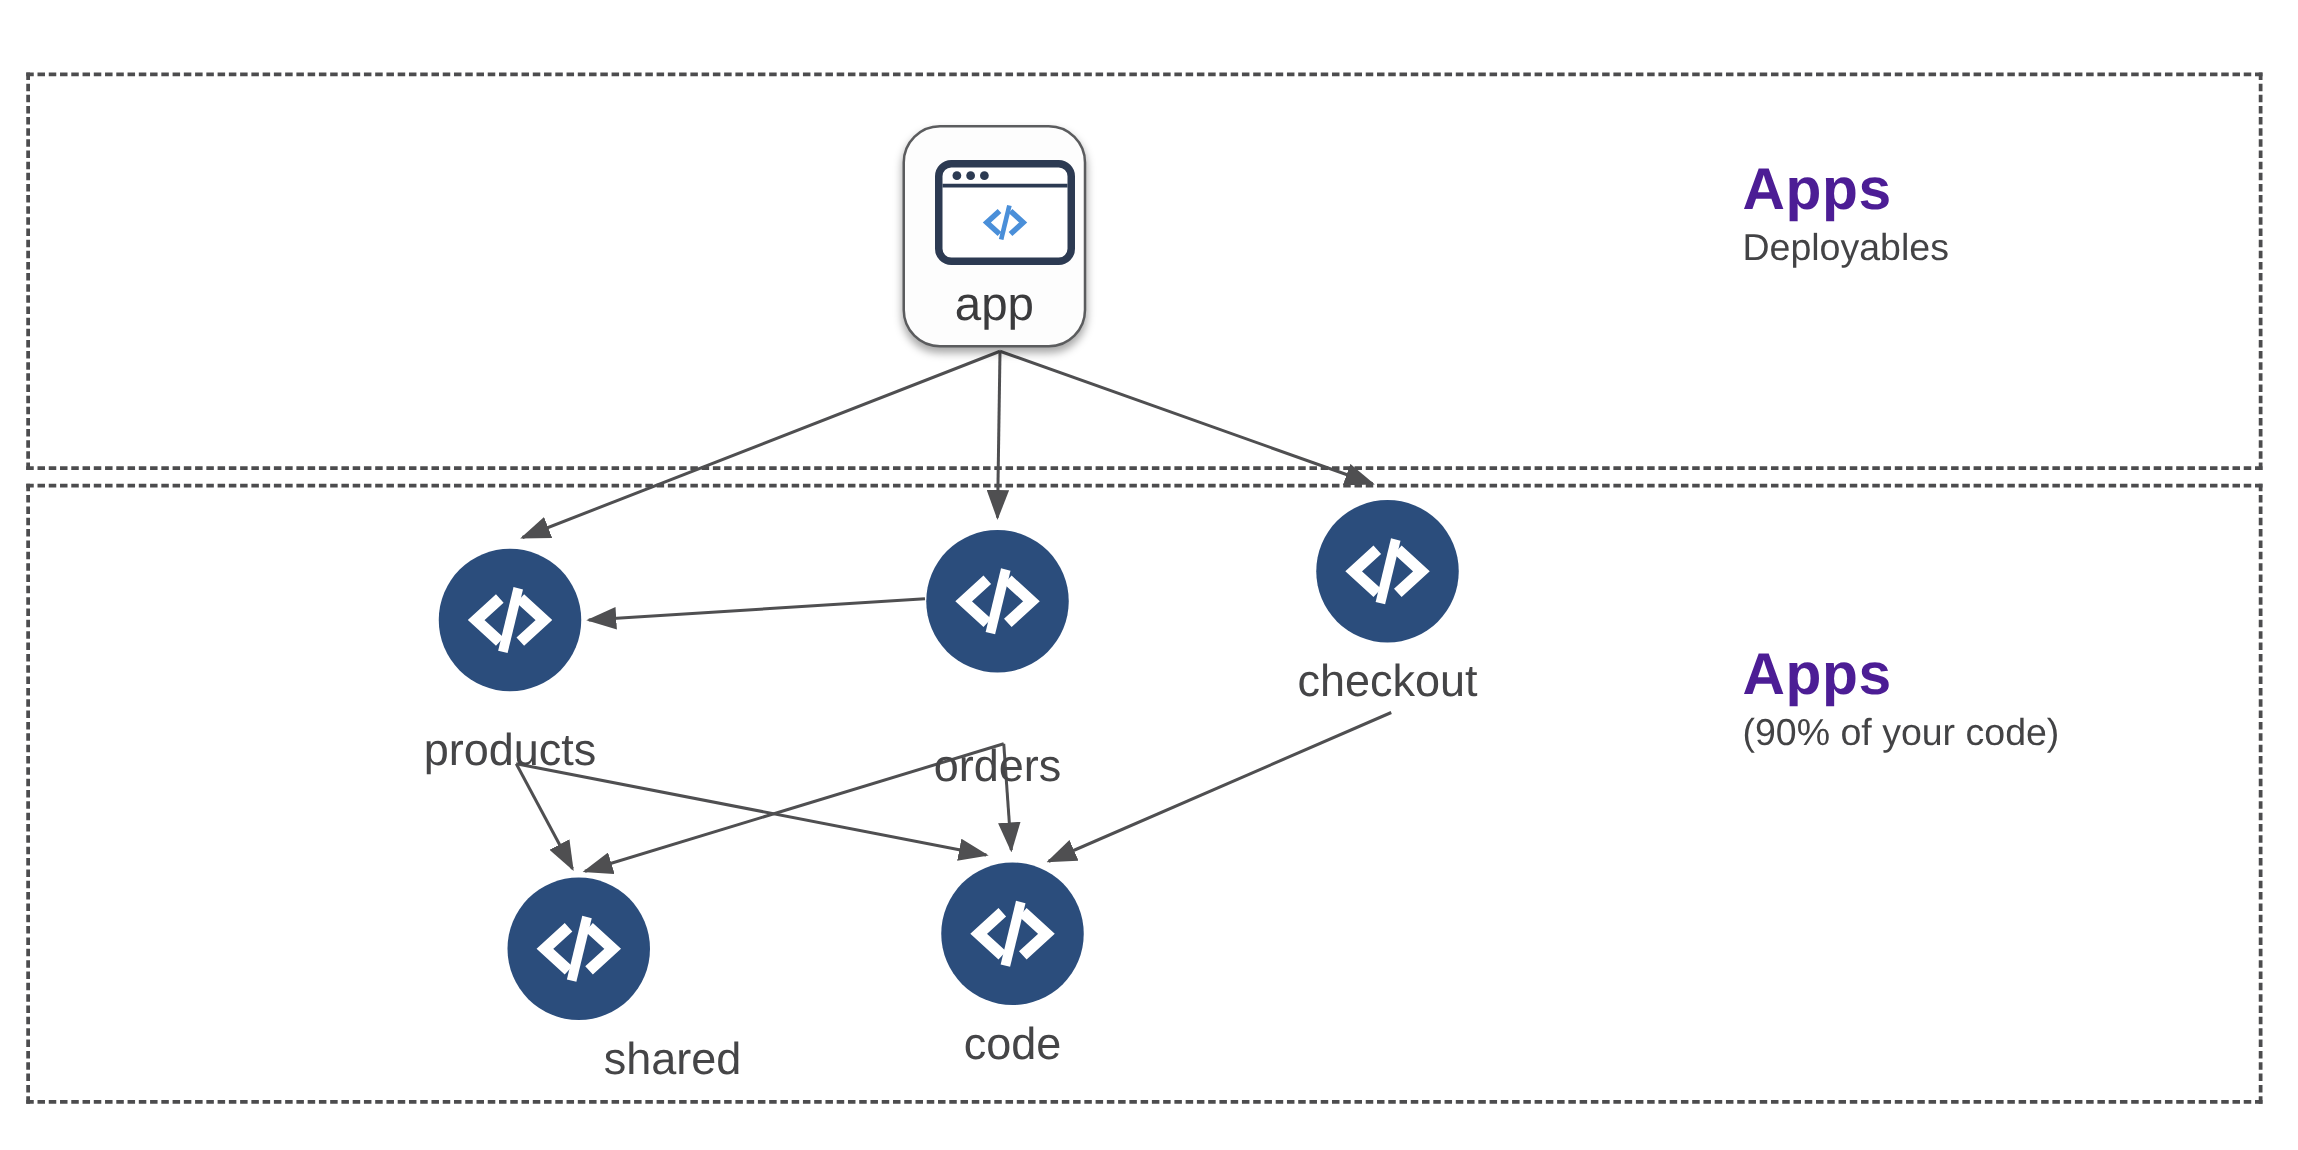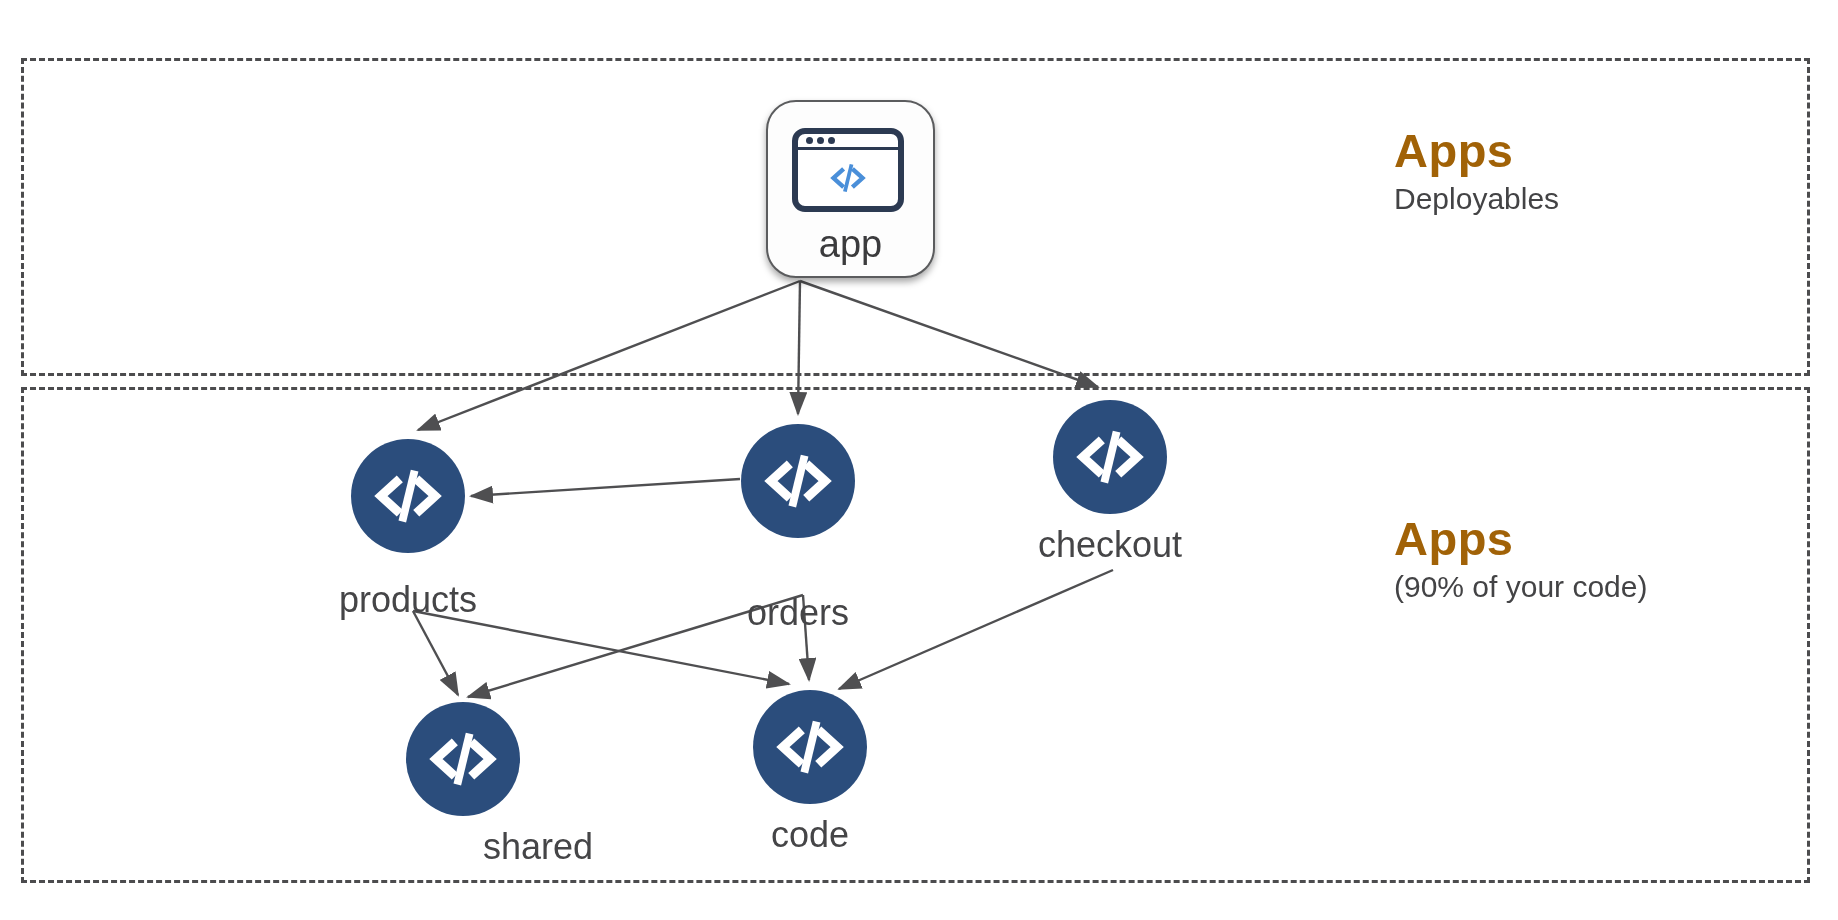--- a/index.html
+++ b/index.html
@@ -26,21 +26,21 @@
   .region-libs { left: 21px; top: 387px; width: 1789px; height: 496px; }
 
   
   .region-caption { position: absolute; color: #3d3d3f; }
   .caption-apps { left: 1394px; top: 124px; }
   .caption-libs { left: 1394px; top: 512px; }
   .region-title {
     font-size: 47px;
     font-weight: bold;
     line-height: 1.15;
-    color: #a16207;
+    color: #4c1d95;
     letter-spacing: 0.5px;
   }
   .region-subtitle {
     font-size: 30px;
     line-height: 1.25;
     color: #434345;
     margin-top: 2px;
   }
   .caption-libs .region-subtitle { font-size: 30px; }
 
@@ -50,27 +50,26 @@
     left: 0; top: 0;
     width: 1838px;
     height: 920px;
     pointer-events: none;
   }
 
   
   .app-card {
     position: absolute;
     left: 722px; top: 100px;
-    width: 169px; height: 178px;
+    width: 147px; height: 178px;
     background: #fdfdfd;
     border: 2.5px solid #5b5c5e;
     border-radius: 30px;
     box-sizing: border-box;
     box-shadow: 0 4px 7px rgba(0,0,0,0.35);
-    margin-left: 44px;
   }
   .browser-icon {
     position: absolute;
     left: 24px; top: 26px;
     width: 112px; height: 84px;
     border: 6px solid #2c3a52;
     border-radius: 13px;
     box-sizing: border-box;
     background: #ffffff;
   }

